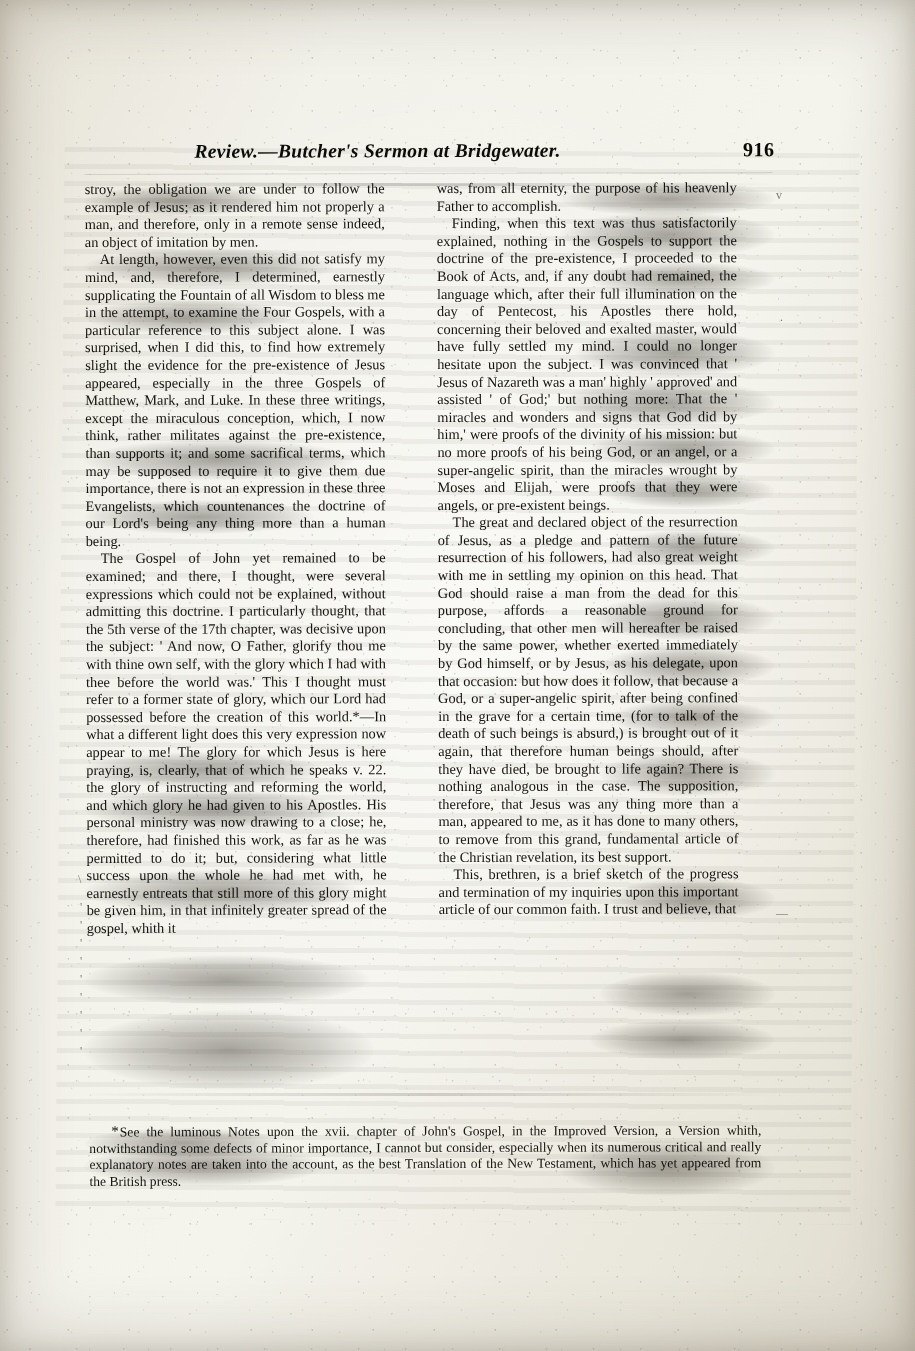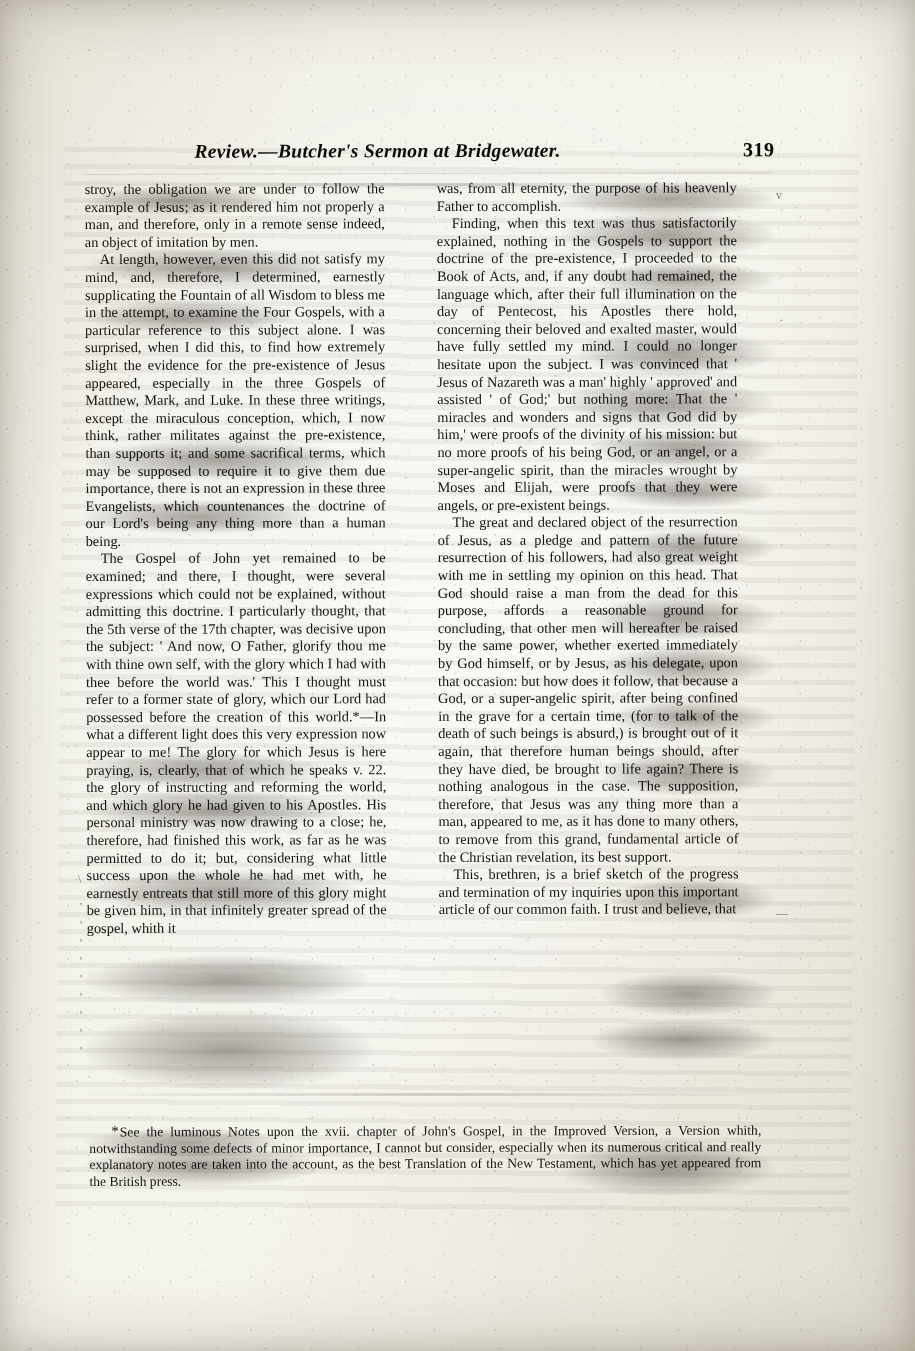--- a/index.html
+++ b/index.html
@@ -195,21 +195,21 @@
 
 <div class="page">
   <div class="paper-tint"></div>
   <div class="bleed-through"></div>
   <div class="paper-speckle"></div>
 
   <div class="sheet">
 
     <div class="running-head">
       <div class="rh-title">Review.—Butcher's Sermon at Bridgewater.</div>
-      <div class="rh-folio">319</div>
+      <div class="rh-folio">916</div>
     </div>
     <div class="rule-top"></div>
 
     <div class="columns">
 
       <div class="col">
         <p class="noindent">stroy, the obligation we are under to follow the example of Jesus; as it rendered him not properly a man, and therefore, only in a remote sense indeed, an object of imitation by men.</p>
         <p>At length, however, even this did not satisfy my mind, and, therefore, I determined, earnestly supplicating the Fountain of all Wisdom to bless me in the attempt, to examine the Four Gospels, with a particular reference to this subject alone. I was surprised, when I did this, to find how extremely slight the evidence for the pre-existence of Jesus appeared, especially in the three Gospels of Matthew, Mark, and Luke. In these three writings, except the miraculous conception, which, I now think, rather militates against the pre-existence, than supports it; and some sacrifical terms, which may be supposed to require it to give them due importance, there is not an expression in these three Evangelists, which countenances the doctrine of our Lord's being any thing more than a human being.</p>
         <p>The Gospel of John yet remained to be examined; and there, I thought, were several expressions which could not be explained, without admitting this doctrine. I particularly thought, that the 5th verse of the 17th chapter, was decisive upon the subject: ' And now, O Father, glorify thou me with thine own self, with the glory which I had with thee before the world was.' This I thought must refer to a former state of glory, which our Lord had possessed before the creation of this world.*—In what a different light does this very expression now appear to me! The glory for which Jesus is here praying, is, clearly, that of which he speaks v. 22. the glory of instructing and reforming the world, and which glory he had given to his Apostles. His personal ministry was now drawing to a close; he, therefore, had finished this work, as far as he was permitted to do it; but, considering what little success upon the whole he had met with, he earnestly entreats that still more of this glory might be given him, in that infinitely greater spread of the gospel, whith it</p>
       </div>

